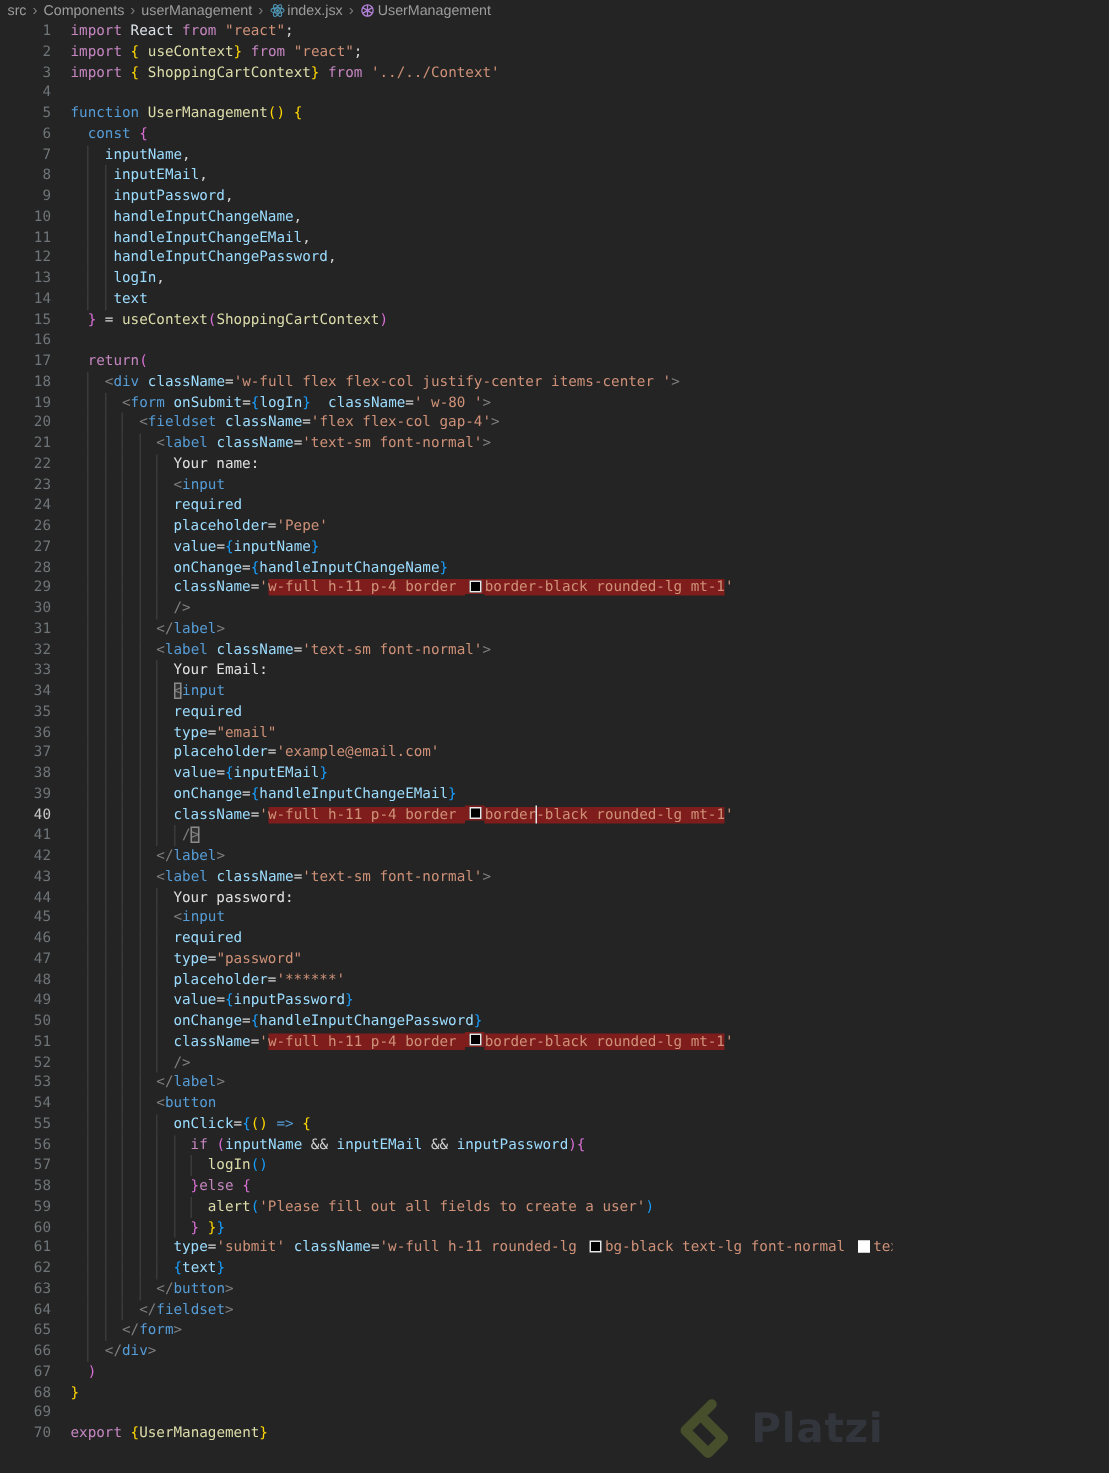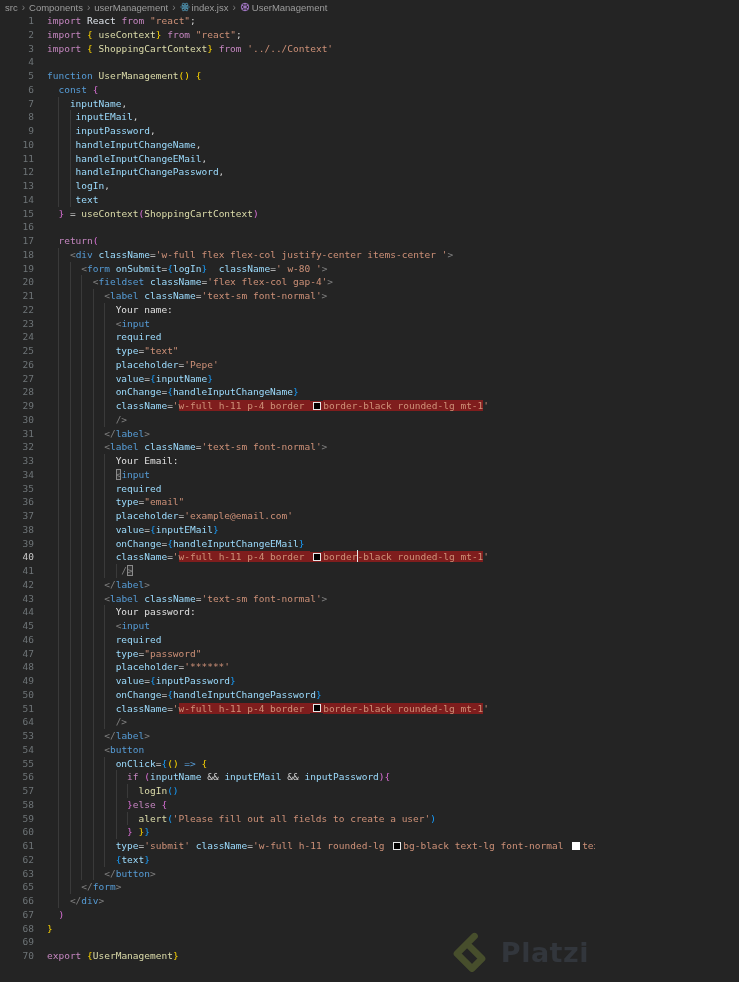--- a/index.html
+++ b/index.html
@@ -175,24 +175,20 @@
       </div>
       <div class="line">
         <span class="ln">23</span>
         <span class="code"><i class="ig" style="left: 2ch;"></i><i class="ig" style="left: 4ch;"></i><i class="ig" style="left: 6ch;"></i><i class="ig" style="left: 8ch;"></i><i class="ig" style="left: 10ch;"></i>            <span class="tk tb">&lt;</span><span class="tk bl">input</span></span>
       </div>
       <div class="line">
         <span class="ln">24</span>
         <span class="code"><i class="ig" style="left: 2ch;"></i><i class="ig" style="left: 4ch;"></i><i class="ig" style="left: 6ch;"></i><i class="ig" style="left: 8ch;"></i><i class="ig" style="left: 10ch;"></i>            <span class="tk at">required</span></span>
       </div>
       <div class="line">
-        <span class="ln">25</span>
-        <span class="code"><i class="ig" style="left: 2ch;"></i><i class="ig" style="left: 4ch;"></i><i class="ig" style="left: 6ch;"></i><i class="ig" style="left: 8ch;"></i><i class="ig" style="left: 10ch;"></i>            <span class="tk at">type</span><span class="tk pn">=</span><span class="tk st">"text"</span></span>
-      </div>
-      <div class="line">
         <span class="ln">26</span>
         <span class="code"><i class="ig" style="left: 2ch;"></i><i class="ig" style="left: 4ch;"></i><i class="ig" style="left: 6ch;"></i><i class="ig" style="left: 8ch;"></i><i class="ig" style="left: 10ch;"></i>            <span class="tk at">placeholder</span><span class="tk pn">=</span><span class="tk st">'Pepe'</span></span>
       </div>
       <div class="line">
         <span class="ln">27</span>
         <span class="code"><i class="ig" style="left: 2ch;"></i><i class="ig" style="left: 4ch;"></i><i class="ig" style="left: 6ch;"></i><i class="ig" style="left: 8ch;"></i><i class="ig" style="left: 10ch;"></i>            <span class="tk at">value</span><span class="tk pn">=</span><span class="tk bb">{</span><span class="tk at">inputName</span><span class="tk bb">}</span></span>
       </div>
       <div class="line">
         <span class="ln">28</span>
         <span class="code"><i class="ig" style="left: 2ch;"></i><i class="ig" style="left: 4ch;"></i><i class="ig" style="left: 6ch;"></i><i class="ig" style="left: 8ch;"></i><i class="ig" style="left: 10ch;"></i>            <span class="tk at">onChange</span><span class="tk pn">=</span><span class="tk bb">{</span><span class="tk at">handleInputChangeName</span><span class="tk bb">}</span></span>
@@ -283,21 +279,21 @@
       </div>
       <div class="line">
         <span class="ln">50</span>
         <span class="code"><i class="ig" style="left: 2ch;"></i><i class="ig" style="left: 4ch;"></i><i class="ig" style="left: 6ch;"></i><i class="ig" style="left: 8ch;"></i><i class="ig" style="left: 10ch;"></i>            <span class="tk at">onChange</span><span class="tk pn">=</span><span class="tk bb">{</span><span class="tk at">handleInputChangePassword</span><span class="tk bb">}</span></span>
       </div>
       <div class="line">
         <span class="ln">51</span>
         <span class="code"><i class="ig" style="left: 2ch;"></i><i class="ig" style="left: 4ch;"></i><i class="ig" style="left: 6ch;"></i><i class="ig" style="left: 8ch;"></i><i class="ig" style="left: 10ch;"></i>            <span class="tk at">className</span><span class="tk pn">=</span><span class="tk st">'</span><span class="tk st hl">w-full h-11 p-4 border </span><span class="tk swb hl"></span><span class="tk st hl">border-black rounded-lg mt-1</span><span class="tk st">'</span></span>
       </div>
       <div class="line">
-        <span class="ln">64</span>
+        <span class="ln">52</span>
         <span class="code"><i class="ig" style="left: 2ch;"></i><i class="ig" style="left: 4ch;"></i><i class="ig" style="left: 6ch;"></i><i class="ig" style="left: 8ch;"></i><i class="ig" style="left: 10ch;"></i>            <span class="tk tb">/&gt;</span></span>
       </div>
       <div class="line">
         <span class="ln">53</span>
         <span class="code"><i class="ig" style="left: 2ch;"></i><i class="ig" style="left: 4ch;"></i><i class="ig" style="left: 6ch;"></i><i class="ig" style="left: 8ch;"></i>          <span class="tk tb">&lt;/</span><span class="tk bl">label</span><span class="tk tb">&gt;</span></span>
       </div>
       <div class="line">
         <span class="ln">54</span>
         <span class="code"><i class="ig" style="left: 2ch;"></i><i class="ig" style="left: 4ch;"></i><i class="ig" style="left: 6ch;"></i><i class="ig" style="left: 8ch;"></i>          <span class="tk tb">&lt;</span><span class="tk bl">button</span></span>
       </div>
@@ -329,20 +325,24 @@
         <span class="ln">61</span>
         <span class="code"><i class="ig" style="left: 2ch;"></i><i class="ig" style="left: 4ch;"></i><i class="ig" style="left: 6ch;"></i><i class="ig" style="left: 8ch;"></i><i class="ig" style="left: 10ch;"></i>            <span class="tk at">type</span><span class="tk pn">=</span><span class="tk st">'submit'</span><span class="tk pn"> </span><span class="tk at">className</span><span class="tk pn">=</span><span class="tk st">'w-full h-11 rounded-lg </span><span class="tk swb"></span><span class="tk st">bg-black text-lg font-normal </span><span class="tk sww"></span><span class="tk st">text-white cursor-pointer'</span><span class="tk tb">&gt;</span></span>
       </div>
       <div class="line">
         <span class="ln">62</span>
         <span class="code"><i class="ig" style="left: 2ch;"></i><i class="ig" style="left: 4ch;"></i><i class="ig" style="left: 6ch;"></i><i class="ig" style="left: 8ch;"></i><i class="ig" style="left: 10ch;"></i>            <span class="tk bb">{</span><span class="tk at">text</span><span class="tk bb">}</span></span>
       </div>
       <div class="line">
         <span class="ln">63</span>
         <span class="code"><i class="ig" style="left: 2ch;"></i><i class="ig" style="left: 4ch;"></i><i class="ig" style="left: 6ch;"></i><i class="ig" style="left: 8ch;"></i>          <span class="tk tb">&lt;/</span><span class="tk bl">button</span><span class="tk tb">&gt;</span></span>
+      </div>
+      <div class="line">
+        <span class="ln">64</span>
+        <span class="code"><i class="ig" style="left: 2ch;"></i><i class="ig" style="left: 4ch;"></i><i class="ig" style="left: 6ch;"></i>        <span class="tk tb">&lt;/</span><span class="tk bl">fieldset</span><span class="tk tb">&gt;</span></span>
       </div>
       <div class="line">
         <span class="ln">65</span>
         <span class="code"><i class="ig" style="left: 2ch;"></i><i class="ig" style="left: 4ch;"></i>      <span class="tk tb">&lt;/</span><span class="tk bl">form</span><span class="tk tb">&gt;</span></span>
       </div>
       <div class="line">
         <span class="ln">66</span>
         <span class="code"><i class="ig" style="left: 2ch;"></i>    <span class="tk tb">&lt;/</span><span class="tk bl">div</span><span class="tk tb">&gt;</span></span>
       </div>
       <div class="line">

